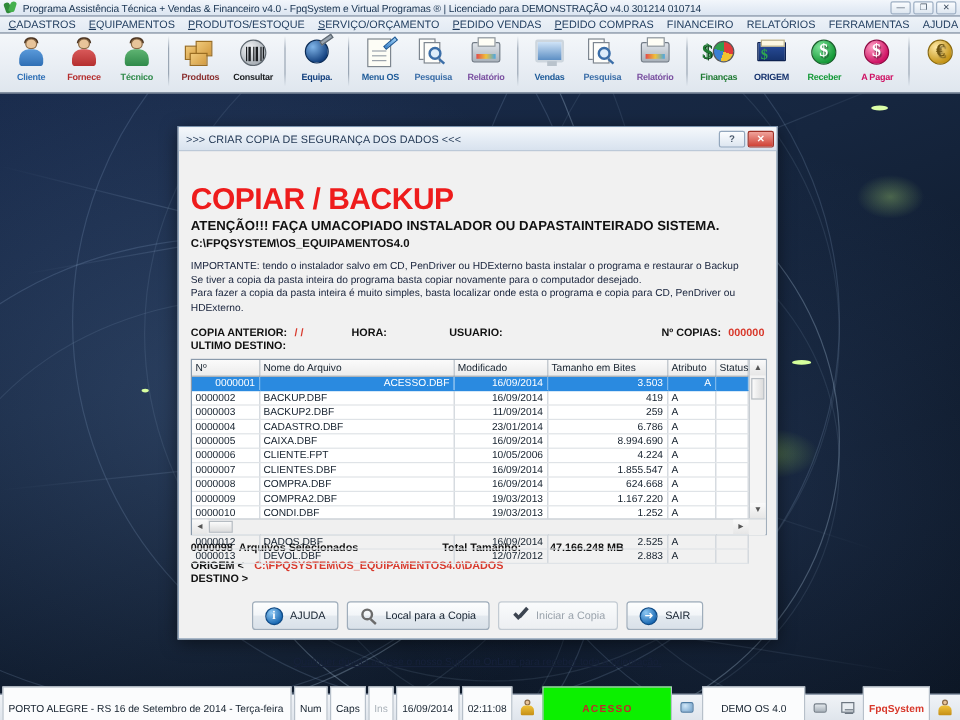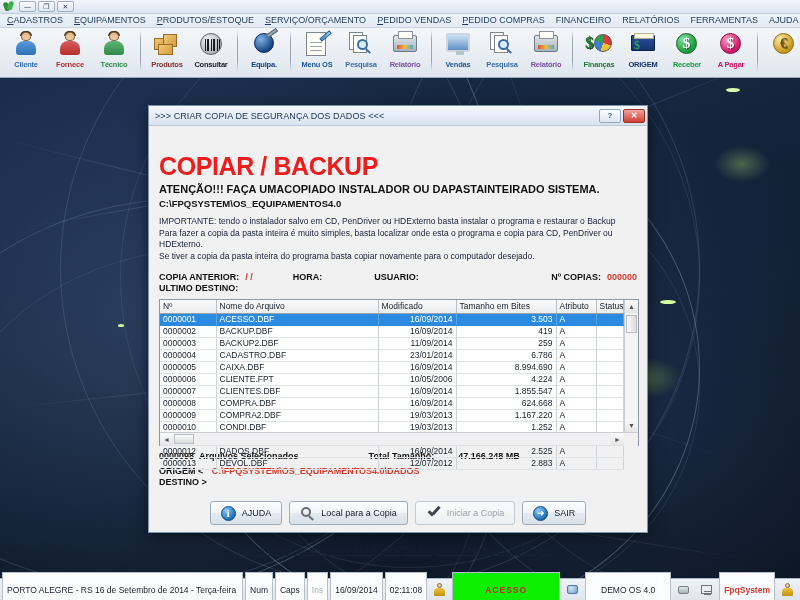--- a/index.html
+++ b/index.html
@@ -213,21 +213,21 @@
     background: linear-gradient(to bottom,#fbfbfb,#ececec);
     border-right: 1px solid #b9c0c7; border-bottom: 1px solid #9aa2aa;
     font-size: 8.5px; font-weight: normal; color: #15212e; text-align: left;
     padding: 1px 3px; height: 13px; white-space: nowrap;
   }
   table.grid td {
     border-right: 1px solid #cdd3d9; border-bottom: 1px solid #dfe3e7;
     font-size: 8.5px; color: #15212e; padding: 0 3px; height: 12px; white-space: nowrap;
     overflow: hidden;
   }
-  table.grid tr.sel td { background: #2a8ae0; color: #fff; border-right-color: #5aa6e8; border-bottom-color: #2a8ae0; }
+  table.grid tr.sel td { background: #2a8ae0; color: #fff; border-right-color: #5aa6e8; border-bottom-color: #2a8ae0; text-align: right; }
   td.num, th.num { text-align: right; }
   .vscroll {
     width: 14px; background: #f0f0f0; border-left: 1px solid #c6ccd2;
     display: flex; flex-direction: column; align-items: center;
   }
   .vscroll .arw { width: 13px; height: 13px; font-size: 7px; color: #555; display:flex; align-items:center; justify-content:center; background: linear-gradient(to bottom,#fafafa,#e6e6e6); }
   .vscroll .track { flex: 1; width: 13px; background: #f4f4f4; position: relative; }
   .vscroll .thumb { position: absolute; top: 2px; left: 1px; width: 11px; height: 18px; background: linear-gradient(to right,#fbfbfb,#dcdcdc); border: 1px solid #b6bcc2; }
   .hscroll { height: 13px; background: #f0f0f0; border-top: 1px solid #c6ccd2; display: flex; align-items: center; }
   .hscroll .arw { width: 13px; height: 12px; font-size: 7px; color: #555; display:flex; align-items:center; justify-content:center; background: linear-gradient(to bottom,#fafafa,#e6e6e6); }
@@ -319,20 +319,21 @@
     <div class="glow" style="left:410px; top:258px; width:34px; height:5px; background:#e9ffbe;"></div>
     <div class="glow" style="left:726px; top:10px; width:14px; height:4px; background:#dcffa8;"></div>
     <div class="glow" style="left:660px; top:222px; width:16px; height:4px; background:#d6ff9c;"></div>
   </div>
 
   <div id="titlebar">
     <div class="tb-icon">
       <div style="position:absolute;left:1px;top:1px;width:5px;height:9px;background:#2f8a3a;transform:rotate(-20deg);border-radius:2px 3px 1px 2px;"></div>
       <div style="position:absolute;left:5px;top:0px;width:5px;height:9px;background:#45b04e;transform:rotate(18deg);border-radius:3px 2px 2px 1px;"></div>
     </div>
+    <div class="tb-title">Programa Assistência Técnica + Vendas &amp; Financeiro v4.0 - FpqSystem e Virtual Programas ® | Licenciado para  DEMONSTRAÇÃO v4.0 301214 010714</div>
     <div class="tb-btns">
       <div class="tb-btn">—</div>
       <div class="tb-btn">❐</div>
       <div class="tb-btn">✕</div>
     </div>
   </div>
 
   <div id="menubar">
     <div class="m-item"><span class="u">C</span><span>ADASTROS</span></div>
     <div class="m-item"><span class="u">E</span><span>QUIPAMENTOS</span></div>
@@ -540,22 +541,22 @@
       <div class="dlg-btn close">✕</div>
     </div>
 
     <div id="dlg-body">
 
       <div class="big-title">COPIAR / BACKUP</div>
       <div class="warn-line">ATENÇÃO!!!   FAÇA  UMACOPIADO INSTALADOR OU DAPASTAINTEIRADO SISTEMA.</div>
       <div class="path-line">C:\FPQSYSTEM\OS_EQUIPAMENTOS4.0</div>
 
       <div class="note">IMPORTANTE: tendo o instalador salvo em CD, PenDriver ou HDExterno basta instalar o programa e restaurar o Backup</div>
+      <div class="note">Se tiver a copia da pasta inteira do programa basta copiar novamente para o computador desejado.</div>
       <div class="note">Para fazer a copia da pasta inteira é muito simples, basta localizar onde esta o programa e copia para CD, PenDriver ou HDExterno.</div>
-      <div class="note">Se tiver a copia da pasta inteira do programa basta copiar novamente para o computador desejado.</div>
 
       <div class="info-row">
         <span class="lbl">COPIA ANTERIOR:</span>
         <span class="val">/  /</span>
         <span class="lbl" style="margin-left:40px">HORA:</span>
         <span class="val"></span>
         <span class="lbl" style="margin-left:46px">USUARIO:</span>
         <span class="val"></span>
         <span class="lbl" style="margin-left:auto">Nº COPIAS:</span>
         <span class="val">000000</span>

